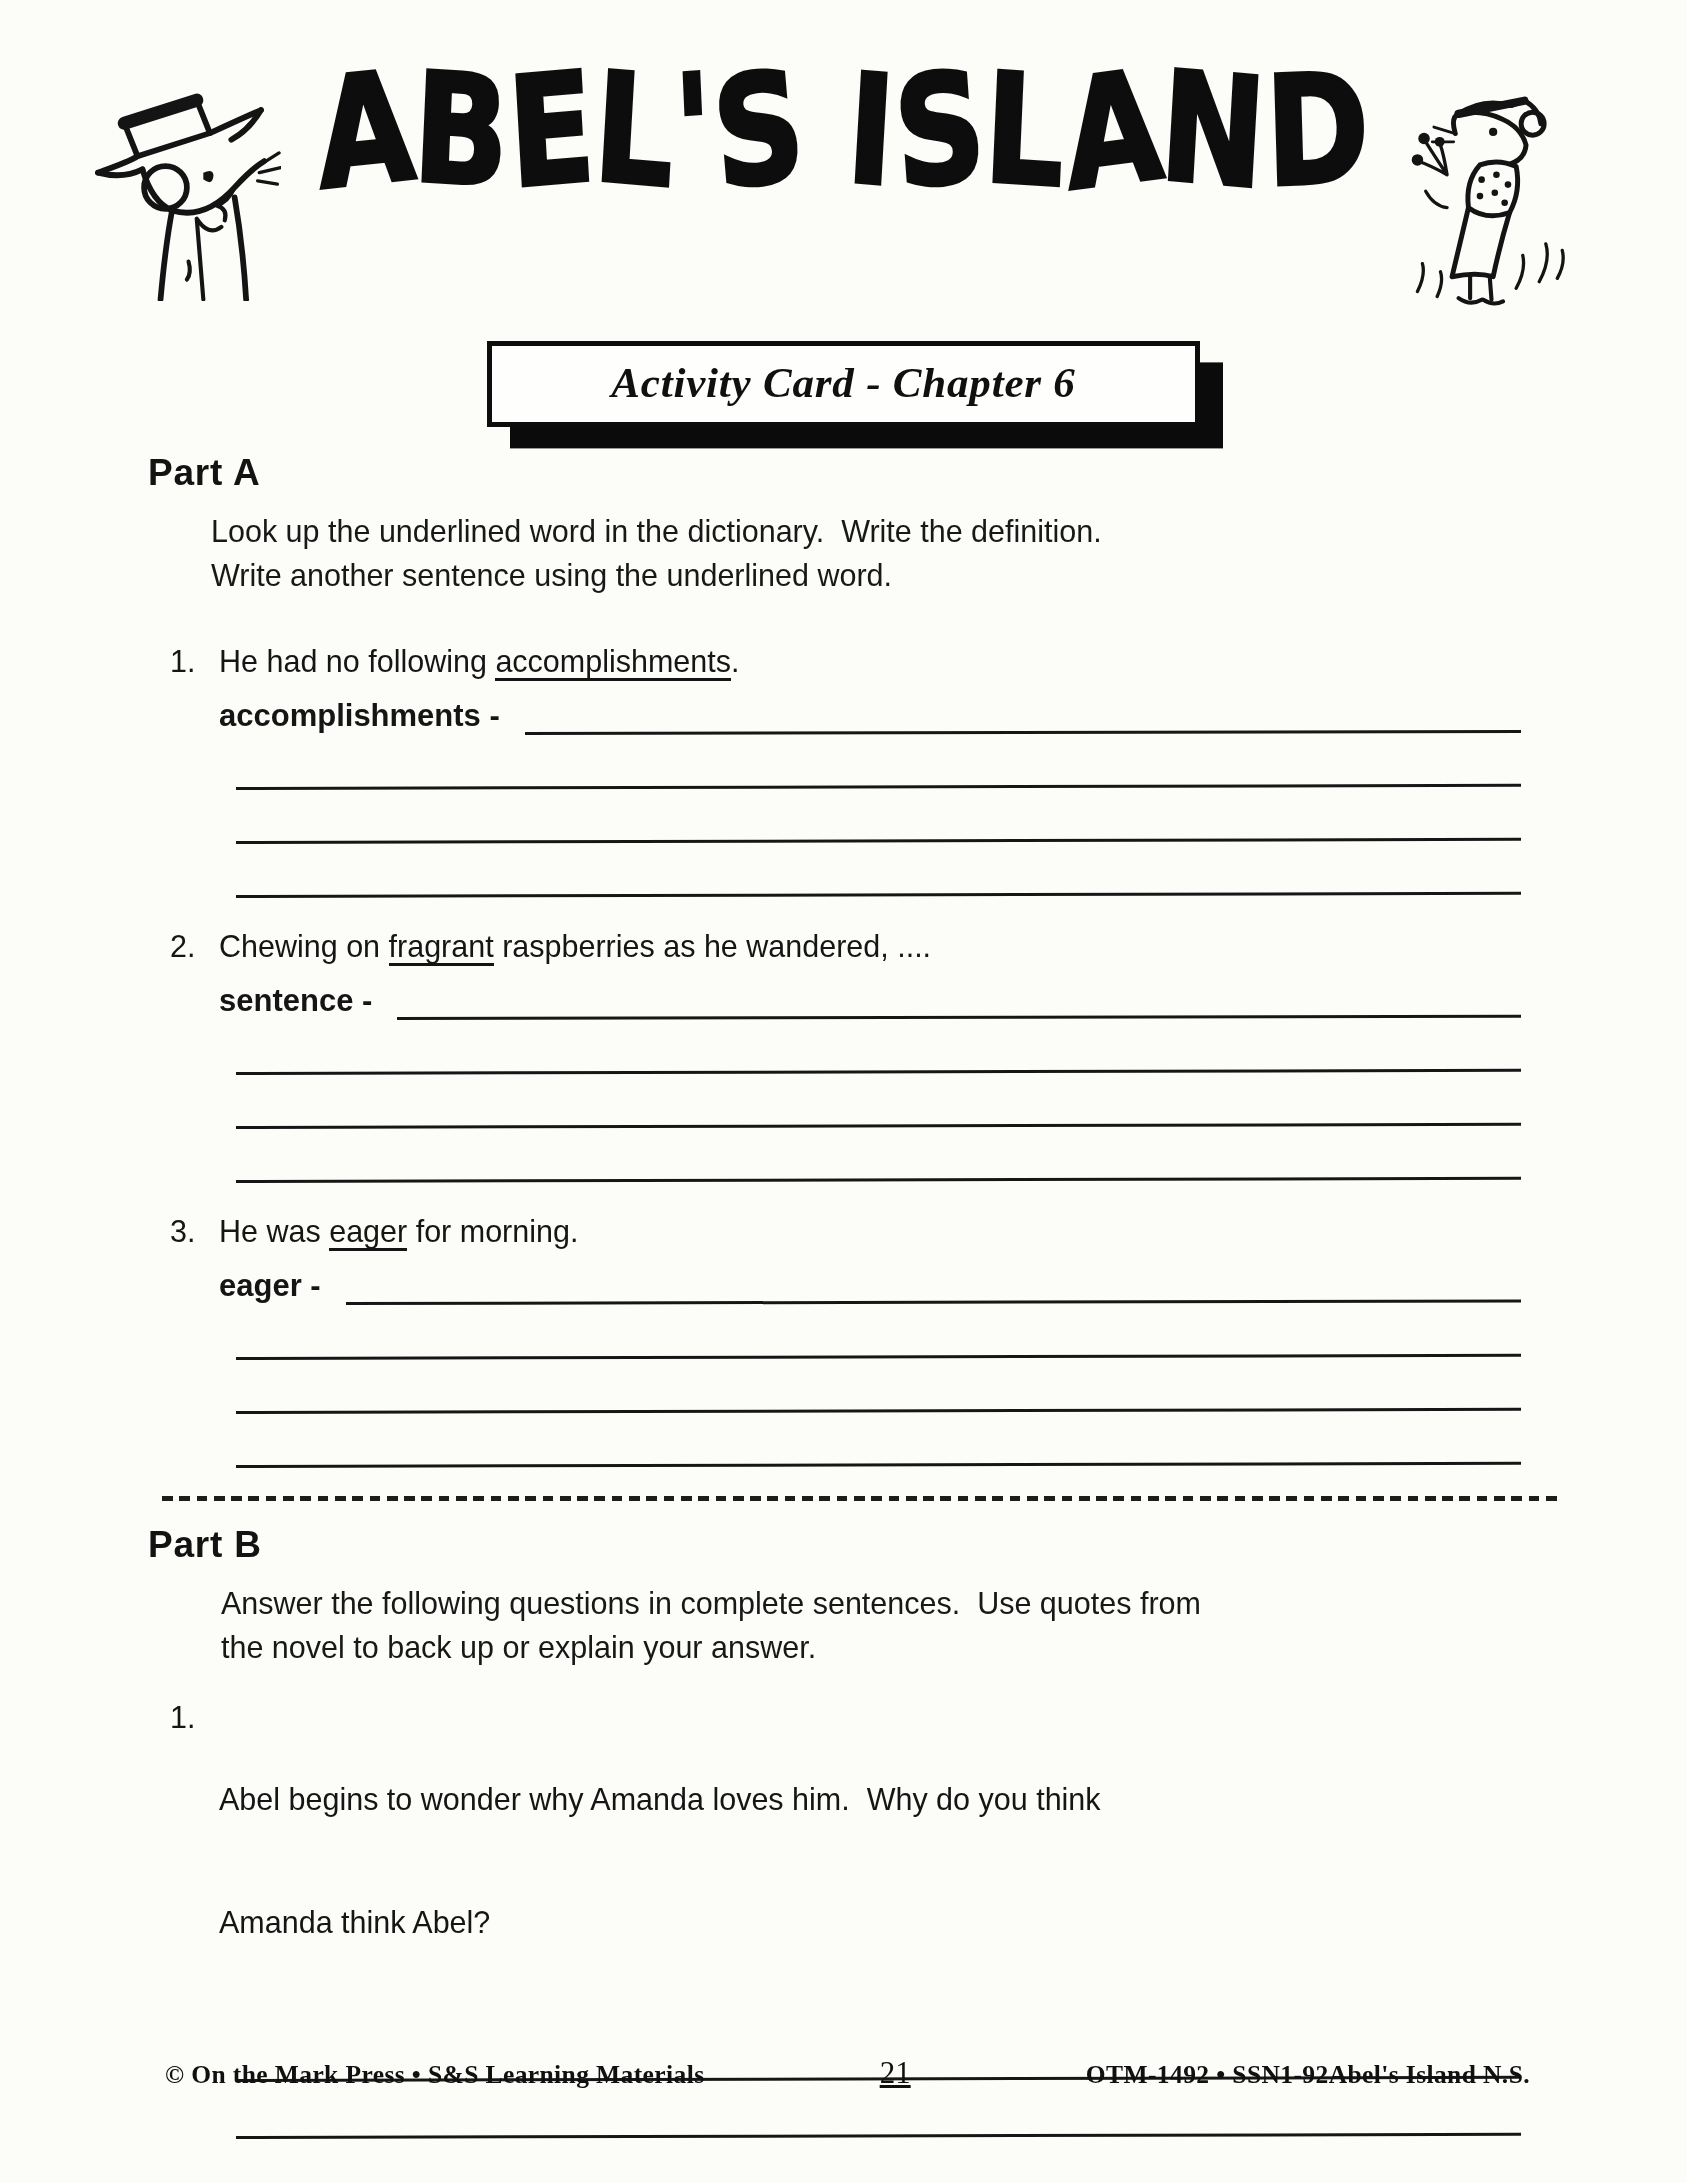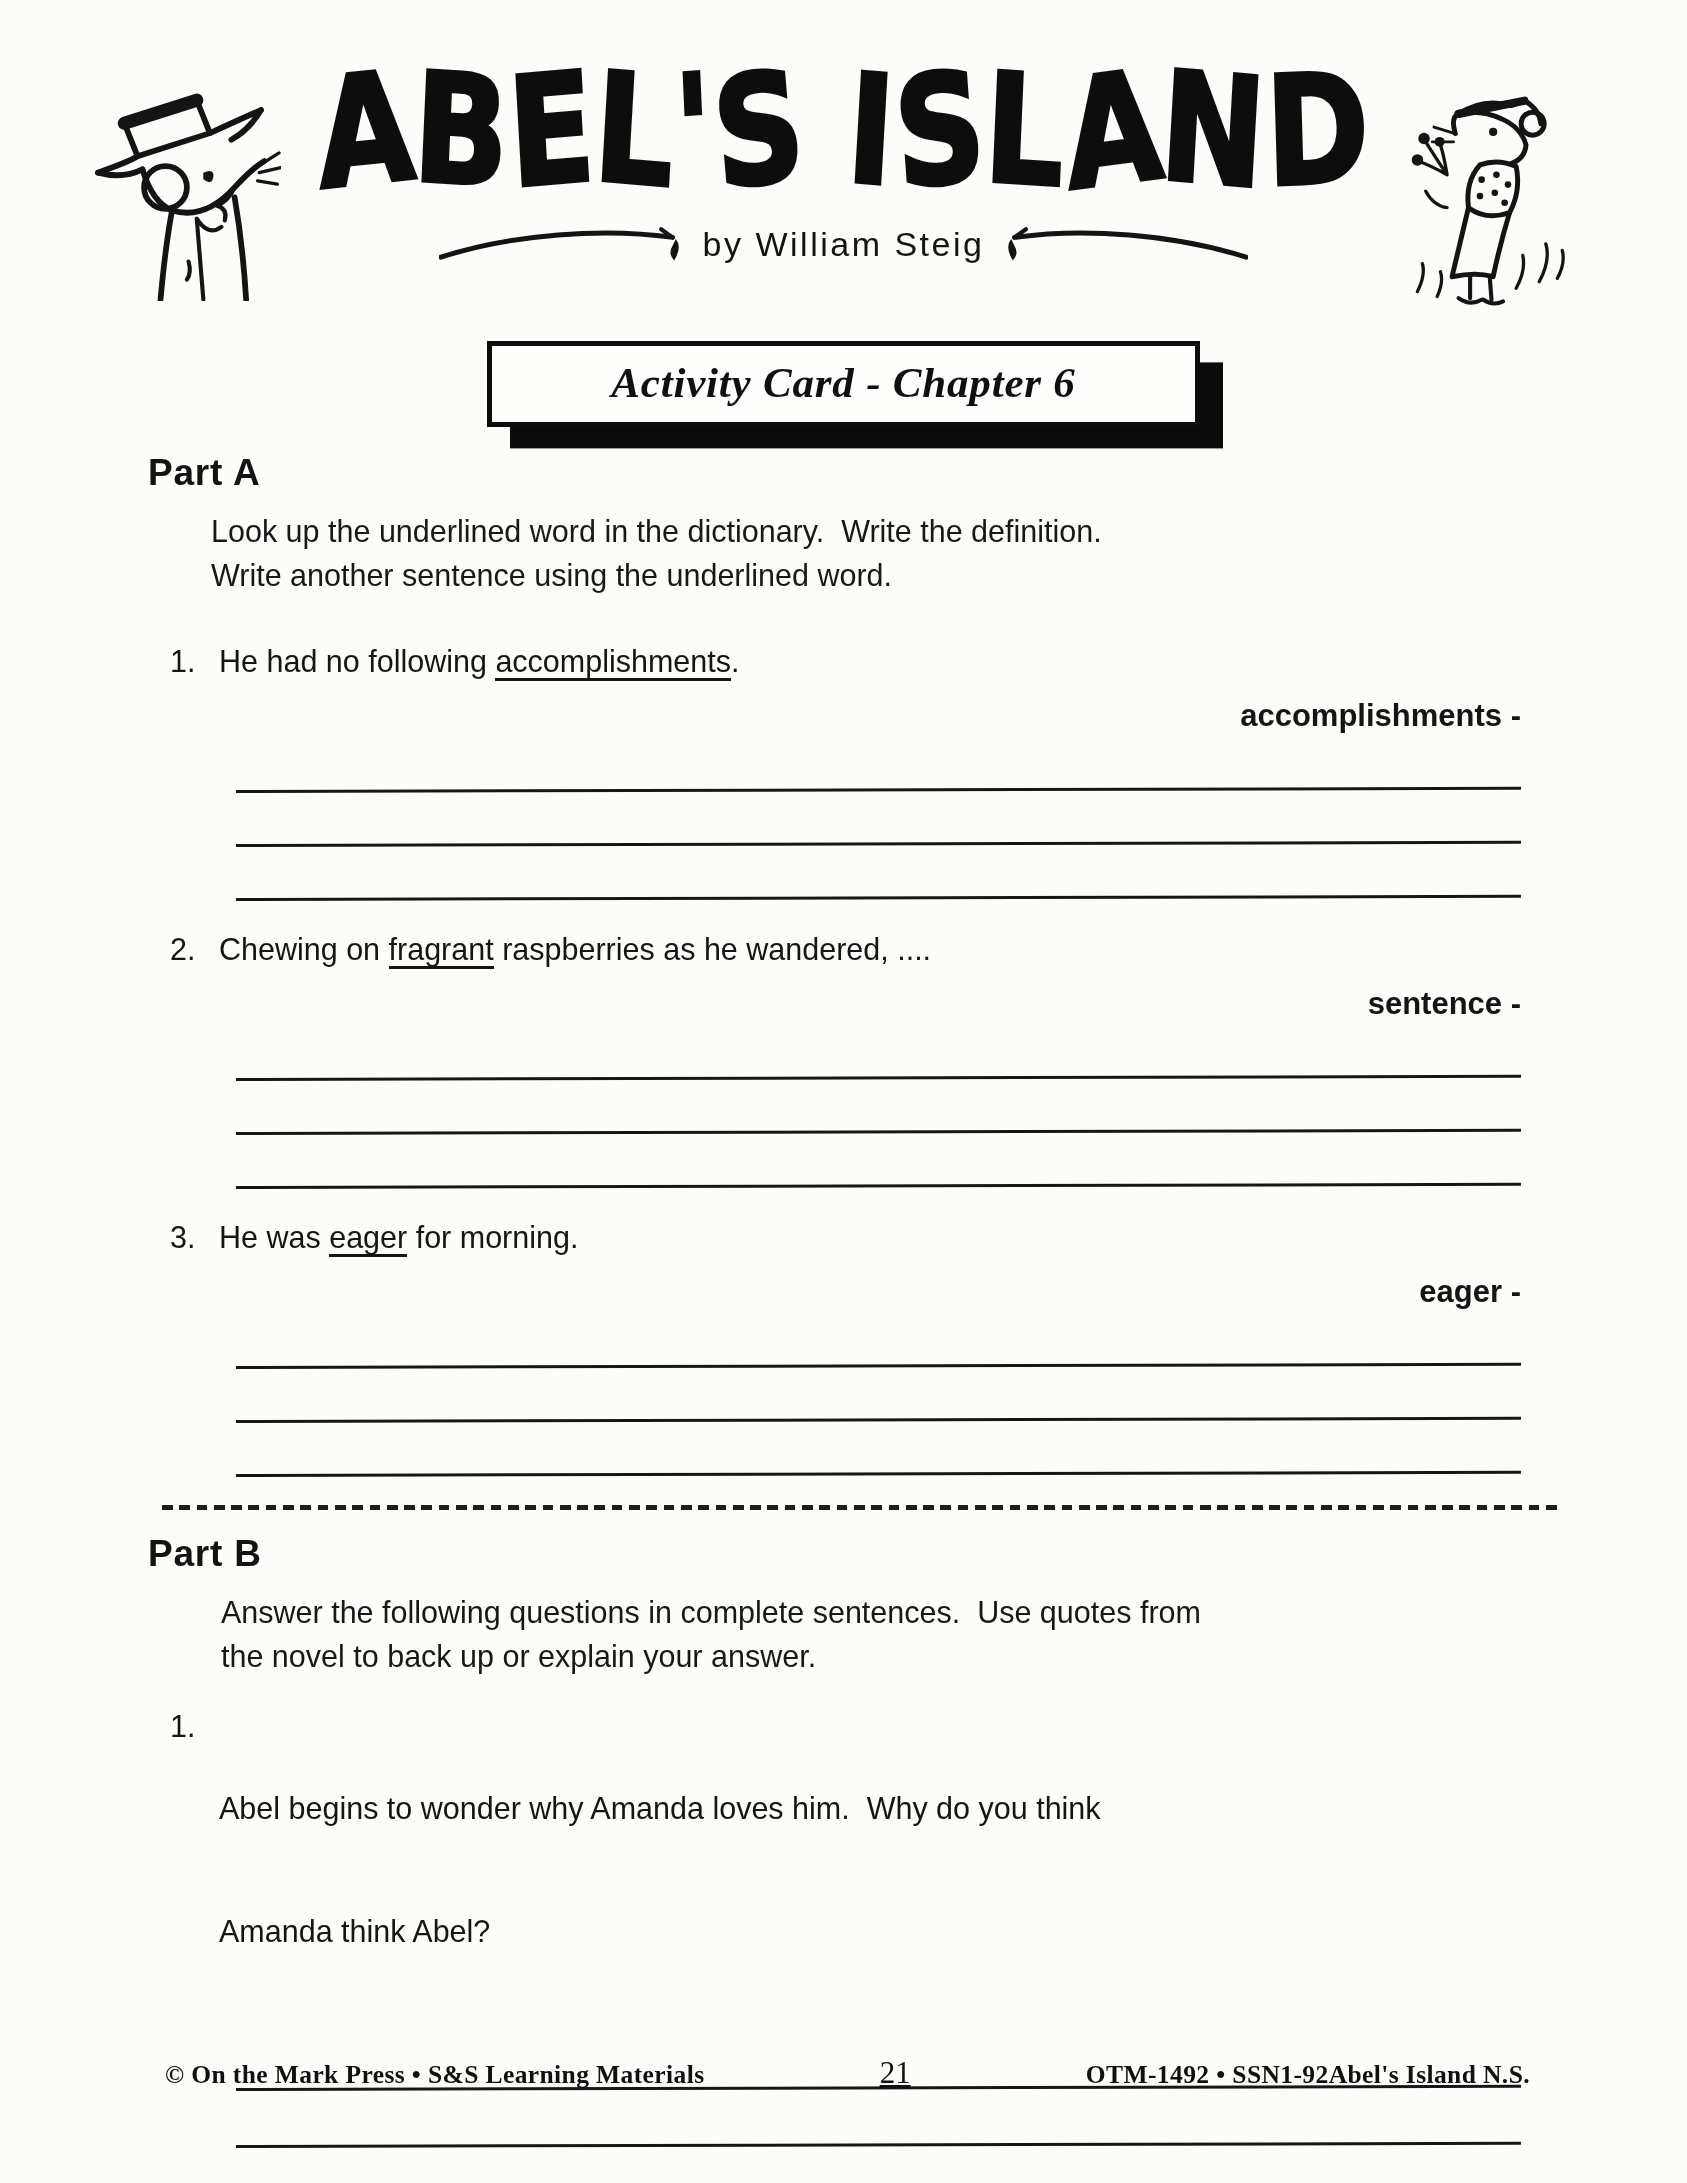--- a/index.html
+++ b/index.html
@@ -78,21 +78,20 @@
   .q-row{display:flex;font-size:30.5px;line-height:41px;margin-top:44px;white-space:pre-wrap;}
   .q-row.tight{margin-top:28px;}
   .q-num{flex:0 0 49px;}
   .q-text{flex:1;}
   .uword{border-bottom:3.3px solid #141414;padding-bottom:0.8px;}
   .label-row{
     display:flex;align-items:flex-end;
     margin:13px 0 0 49px;
     font-size:31px;font-weight:bold;line-height:41px;
     white-space:pre;
-    flex-direction:column;
   }
   .fill-line{
     flex:1;margin-left:25px;height:8.2px;
     border-bottom:3.3px solid #161616;
     transform:rotate(-0.12deg);transform-origin:left bottom;
   }
   .lines-block{margin-left:66px;}
   .wline{
     height:51px;
     border-bottom:3.3px solid #161616;
@@ -177,33 +176,20 @@
           <circle cx="20" cy="102" r="7"></circle>
           <circle cx="47" cy="80" r="6"></circle>
       </g>
       <path d="M30,140 q10,18 26,20" stroke-width="4"></path>
 
       <path d="M20,262 q10,-20 6,-34 M44,268 q8,-18 4,-30 M140,258 q12,-22 8,-40 M168,250 q14,-26 8,-46 M190,246 q10,-18 6,-34" stroke-width="4"></path>
     </svg>
 
     <div class="title-wrap">
       <h1 class="book-title"><span class="tl" style="transform: rotate(-5deg);">A</span><span class="tl" style="transform: rotate(3deg);">B</span><span class="tl" style="transform: rotate(-4deg);">E</span><span class="tl" style="transform: rotate(4deg);">L</span><span class="tl" style="transform: rotate(-3deg);">'</span><span class="tl" style="transform: rotate(-6deg);">S</span><span class="tl" style="transform: rotate(0deg);">&nbsp;</span><span class="tl" style="transform: rotate(4deg);">I</span><span class="tl" style="transform: rotate(-5deg);">S</span><span class="tl" style="transform: rotate(3deg);">L</span><span class="tl" style="transform: rotate(-6deg);">A</span><span class="tl" style="transform: rotate(4deg);">N</span><span class="tl" style="transform: rotate(-2deg);">D</span></h1>
-      <div class="byline-row">
-        <svg class="swash" viewBox="0 0 300 56" fill="none" stroke="#141414" stroke-width="6" stroke-linecap="round">
-          <path d="M2,44 C 90,16 200,8 284,20"></path>
-          <path d="M284,20 l-14,-10" stroke-width="5"></path>
-          <path d="M288,22 q8,10 -2,26 q-8,-8 -2,-18" fill="#141414" stroke="none"></path>
-        </svg>
-        <span class="byline">by William Steig</span>
-        <svg class="swash" viewBox="0 0 300 56" fill="none" stroke="#141414" stroke-width="6" stroke-linecap="round">
-          <path d="M298,44 C 210,16 100,8 16,20"></path>
-          <path d="M16,20 l14,-10" stroke-width="5"></path>
-          <path d="M12,22 q-8,10 2,26 q8,-8 2,-18" fill="#141414" stroke="none"></path>
-        </svg>
-      </div>
     </div>
   </header>
 
   <div class="card-box">
     <h2>Activity Card - Chapter 6</h2>
   </div>
 
   <section>
     <div class="part-heading">Part A</div>
 

